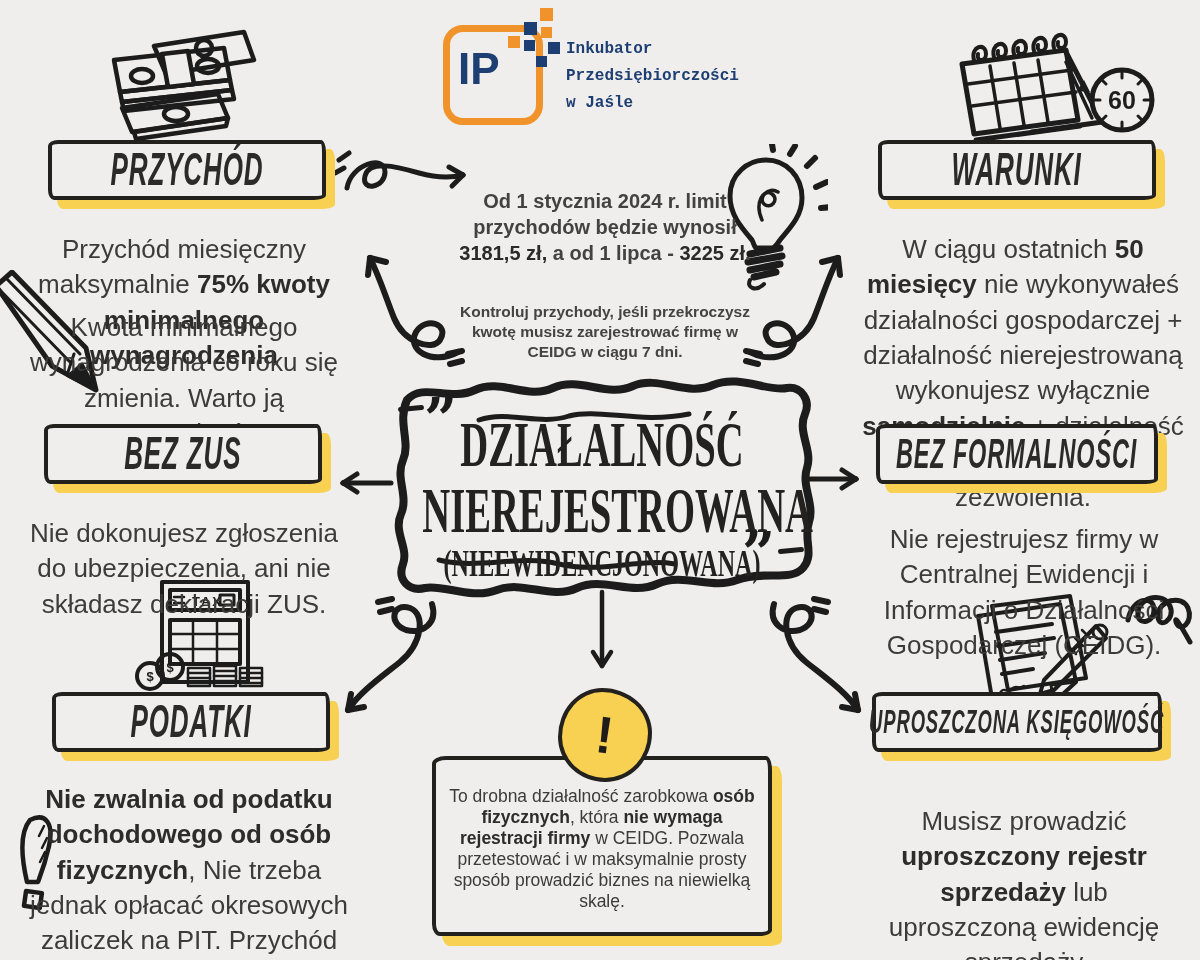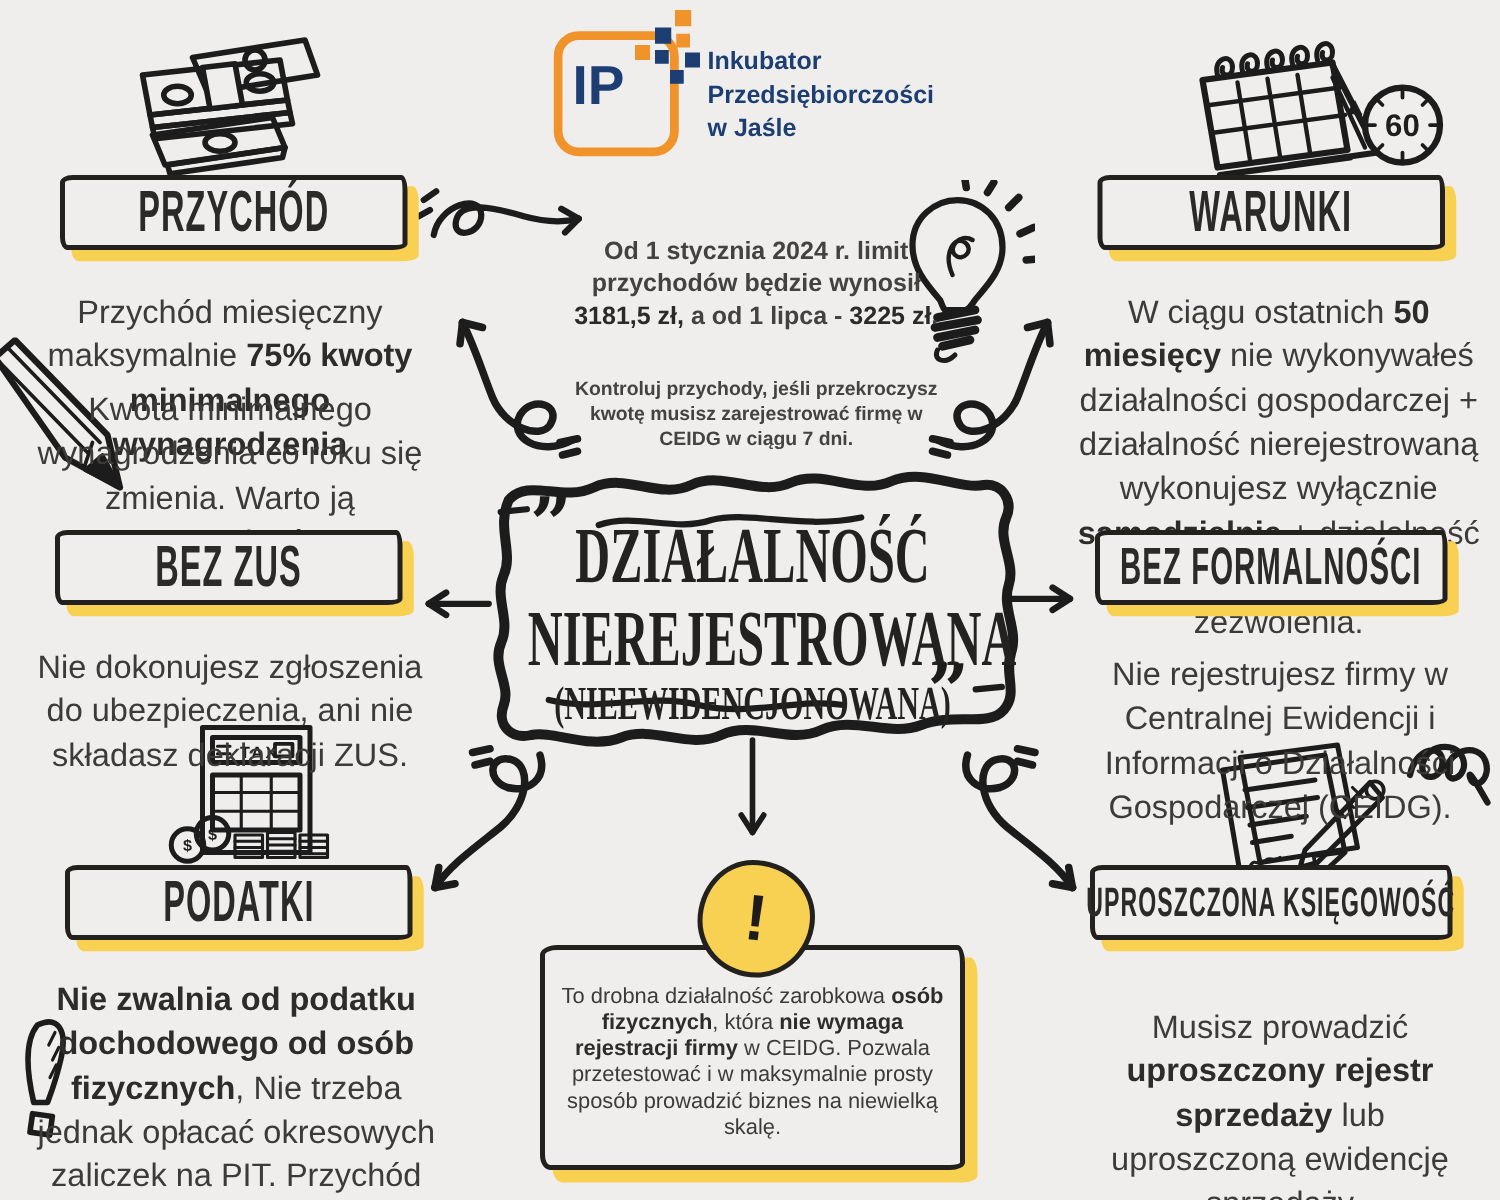--- a/index.html
+++ b/index.html
@@ -3,21 +3,21 @@
 <meta charset="utf-8">
 <style>
   html,body{margin:0;padding:0;background:#dddddd;}
   .page{position:relative;width:1200px;height:960px;background:#efeeec;overflow:hidden;
         font-family:"Liberation Sans",sans-serif;color:#3a3a3a;}
   .abs{position:absolute;}
   
   .hbox{position:absolute;height:52px;background:#efeeec;border:4px solid #23211e;
         border-radius:10px 5px 12px 6px/6px 12px 5px 10px;
         box-shadow:9px 9px 0 0 #f8d052;
-        display:flex;align-items:center;justify-content:center;z-index:3;}
+        display:flex;align-items:center;justify-content:center;z-index:3;font-style:italic;}
   .htitle{font-weight:700;color:#2b2a28;white-space:nowrap;letter-spacing:1px;
           transform:scale(0.84,1.5);}
   
   .para{position:absolute;text-align:center;font-size:26px;line-height:1.36;
         font-weight:500;color:#3c3b39;z-index:2;}
   .para b{font-weight:800;color:#2d2c2a;}
   .intro{font-size:20px;line-height:1.3;font-weight:700;color:#434241;}
   .intro b{color:#2b2a28;}
   .note{font-size:15.5px;line-height:1.3;font-weight:700;color:#444342;}
   
@@ -31,22 +31,22 @@
           box-shadow:10px 10px 0 0 #f8d052;z-index:3;}
   .defbox .para{position:static;margin:0;padding:26px 12px 0 12px;font-size:17.5px;line-height:1.2;}
   .exc-circle{position:absolute;left:558px;top:688px;width:86px;height:86px;background:#f8d052;
               border:4px solid #23211e;border-radius:47% 53% 50% 50%/52% 48% 52% 48%;
               display:flex;align-items:center;justify-content:center;z-index:4;}
   .exc-circle span{font-size:52px;font-weight:800;color:#1d1c1a;transform:rotate(7deg);}
   
   .ip-box{position:absolute;left:443px;top:25px;width:86px;height:86px;border:7px solid #f0932b;
           border-radius:20px;z-index:2;}
   .ip-mono{position:absolute;left:458px;top:44px;font-size:44px;font-weight:800;color:#1d3e73;z-index:3;}
-  .org{position:absolute;left:566px;top:36px;font-size:20px;font-weight:700;color:#1d3e73;
-       line-height:27px;z-index:2;}
+  .org{position:absolute;left:566px;top:36px;font-size:16px;font-weight:700;color:#1d3e73;
+       line-height:27px;z-index:2;font-family:Liberation Mono, monospace;}
   .pxsq{position:absolute;z-index:3;}
   svg{display:block;}
   .doodle{stroke:#1c1c1c;fill:none;stroke-linecap:round;stroke-linejoin:round;}
 </style>
 </head>
 <body>
 
 <div class="page">
 
   <div class="ip-box"></div>

